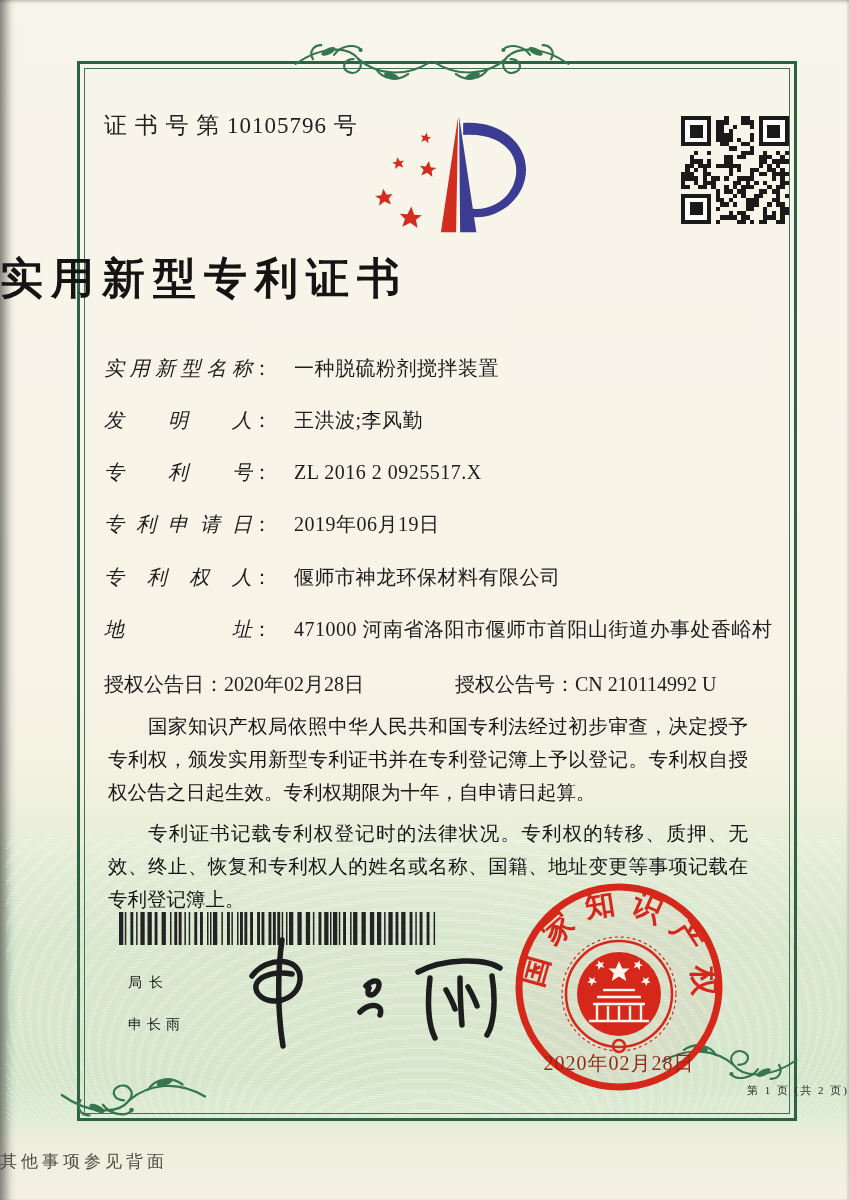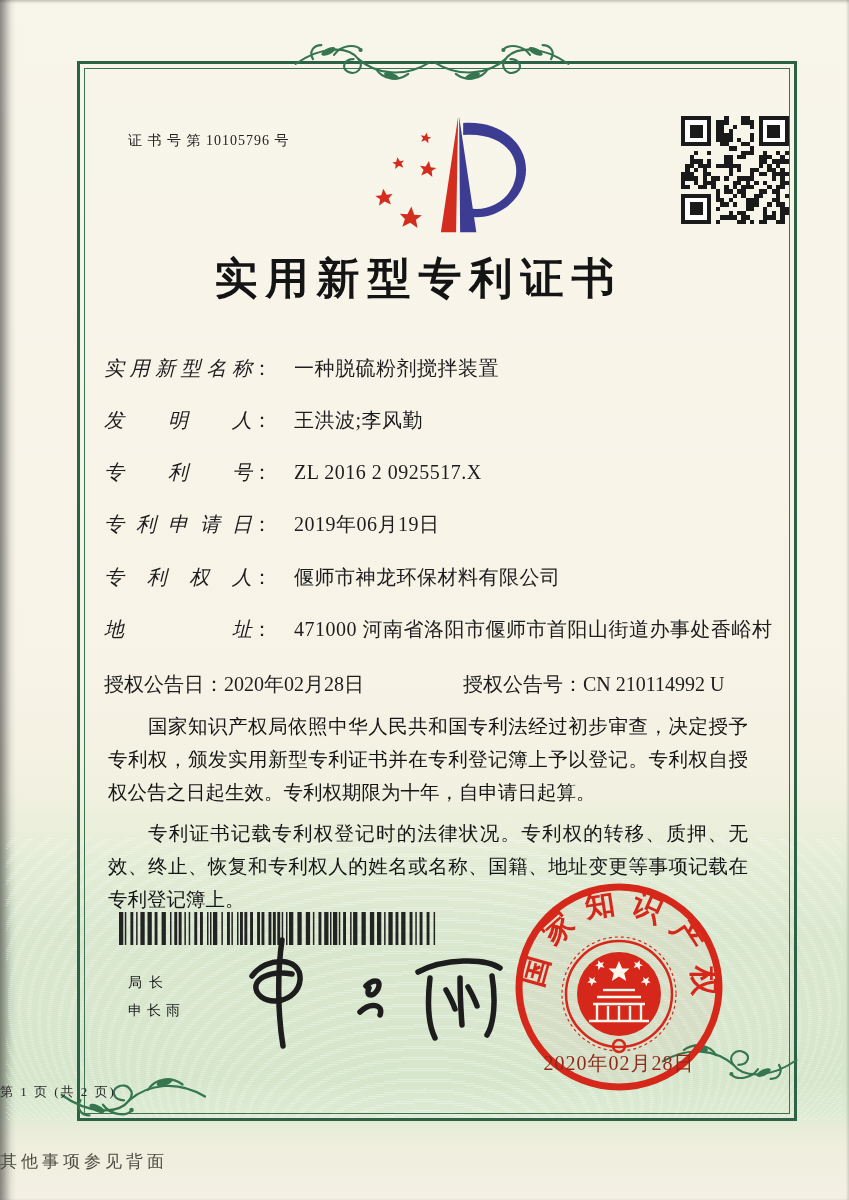--- a/index.html
+++ b/index.html
@@ -23,53 +23,52 @@
       rgba(255,255,255,.55) 0 1.5px, rgba(255,255,255,0) 1.5px 8px);
     pointer-events:none;
   }
   .frame-outer{
     position:absolute;left:77px;top:61px;width:714px;height:1054px;
     border:3px solid #2c6347;
   }
   .frame-inner{position:absolute;inset:4px;border:1px solid #3c7254;}
   .deco{position:absolute;color:#3a7d55;}
   .cert-no{
-    position:absolute;left:104px;top:132px;font-size:14px;color:#222;
+    position:absolute;left:104px;top:110px;font-size:23px;color:#222;
     letter-spacing:1px;
-    margin-left:24px;
   }
   .logo{position:absolute;left:363px;top:110px;width:172px;height:128px;}
   .qr{position:absolute;left:681px;top:116px;width:108px;height:108px;}
   .title{
-    position:absolute;left:0;right:12px;top:250px;text-align:center;
+    position:absolute;left:0;right:12px;top:250px;text-align:left;
     font-size:43px;font-weight:bold;color:#141414;letter-spacing:8px;
   }
   .rows{position:absolute;left:104px;top:355px;width:660px;}
   .row{position:absolute;left:0;font-size:20px;color:#1d1d1d;white-space:nowrap;}
   .row .lab{display:inline-block;width:148px;text-align:justify;text-align-last:justify;vertical-align:bottom;font-style:italic;}
   .row .col{display:inline-block;margin-right:6px;}
   .row .val{letter-spacing:.5px;margin-left:16px;}
   .row2{position:absolute;font-size:20px;color:#1d1d1d;white-space:nowrap;}
   .paras{
     position:absolute;left:100px;top:702px;width:656px;
     font-size:19.5px;line-height:33px;color:#151515;text-align:justify;
   }
   .paras p{margin:8px;text-indent:2.05em;}
   .barcode{position:absolute;left:119px;top:912px;width:320px;height:33px;}
   .signer{position:absolute;left:128px;top:974px;font-size:14px;color:#1b1b1b;letter-spacing:7px;}
-  .signer .name{display:block;margin-top:10px;letter-spacing:5px;}
+  .signer .name{display:block;margin-top:24px;letter-spacing:5px;}
   .signature{position:absolute;left:238px;top:932px;width:290px;height:125px;}
   .seal{position:absolute;left:510px;top:878px;width:218px;height:218px;}
   .seal-date{
     position:absolute;left:510px;top:1050px;width:218px;text-align:center;
     font-size:20px;color:#8e2a1c;letter-spacing:1px;
   }
   .page-no{
-    position:absolute;left:0;right:0;top:1083px;text-align:left;
-    font-size:13px;color:#2a2a2a;letter-spacing:2px;
+    position:absolute;left:0;right:0;top:1083px;text-align:right;
+    font-size:11px;color:#2a2a2a;letter-spacing:2px;
   }
   .back-note{
     position:absolute;left:0;right:0;top:1150px;text-align:left;
     font-size:17px;color:#4c4c43;letter-spacing:4px;
   }
 </style>
 </head>
 <body>
 
 <div class="page">
@@ -363,21 +362,21 @@
       <span class="lab">专利权人</span><span class="col">：</span><span class="val">偃师市神龙环保材料有限公司</span>
     </div>
     <div class="row" style="top:261px;">
       <span class="lab">地址</span><span class="col">：</span><span class="val">471000 河南省洛阳市偃师市首阳山街道办事处香峪村</span>
     </div>
   </div>
 
   <div class="row2" style="left:104px;top:671px;text-align:right;">
     <span>授权公告日</span><span>：</span><span>2020年02月28日</span>
   </div>
-  <div class="row2" style="left:455px;top:671px;margin-left:8px;">
+  <div class="row2" style="left:455px;top:671px;">
     <span>授权公告号</span><span>：</span><span>CN 210114992 U</span>
   </div>
 
   <div class="paras">
     <p>国家知识产权局依照中华人民共和国专利法经过初步审查，决定授予专利权，颁发实用新型专利证书并在专利登记簿上予以登记。专利权自授权公告之日起生效。专利权期限为十年，自申请日起算。</p>
     <p>专利证书记载专利权登记时的法律状况。专利权的转移、质押、无效、终止、恢复和专利权人的姓名或名称、国籍、地址变更等事项记载在专利登记簿上。</p>
   </div>
 
   <svg class="barcode" id="barcode" viewBox="0 0 320 33" preserveAspectRatio="none">
       <rect x="0" y="0" width="4.3" height="33" fill="#232323"></rect>

